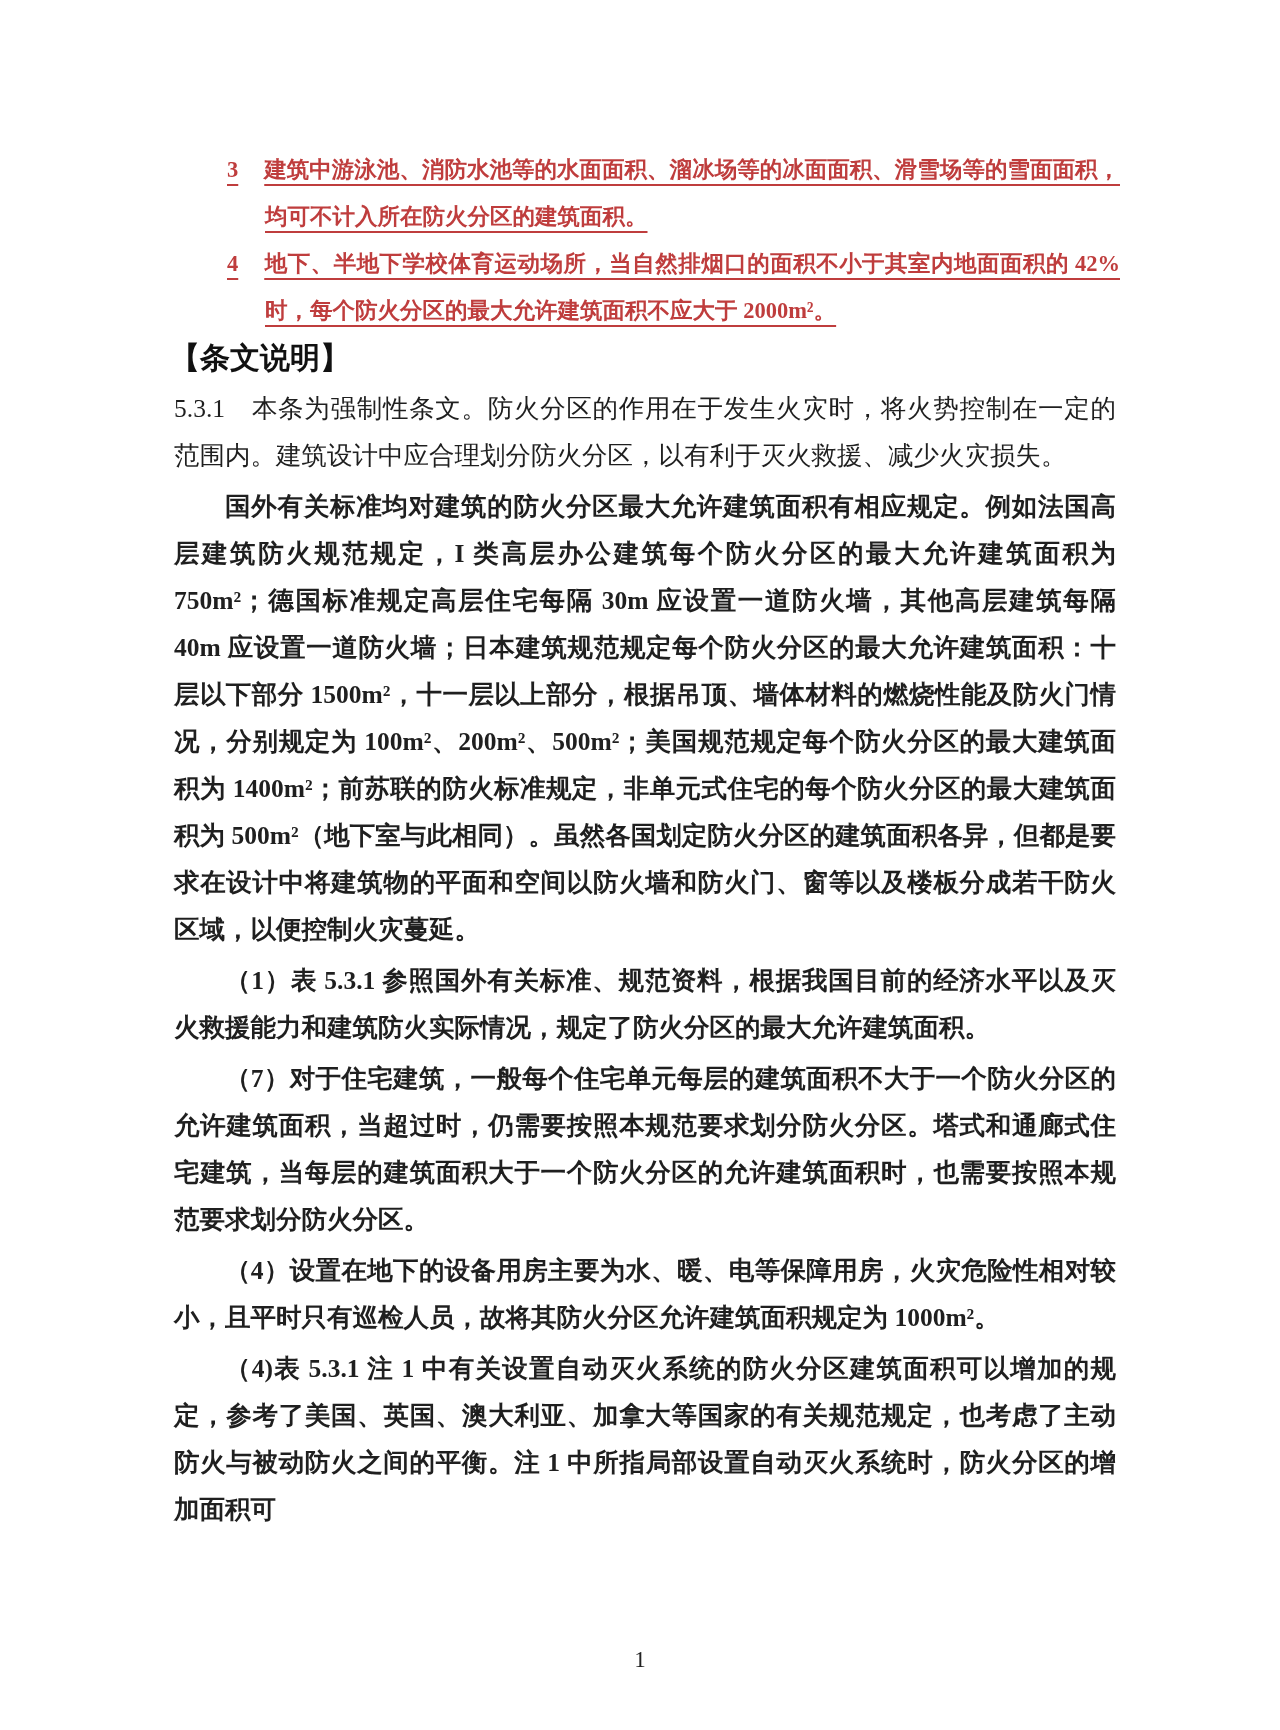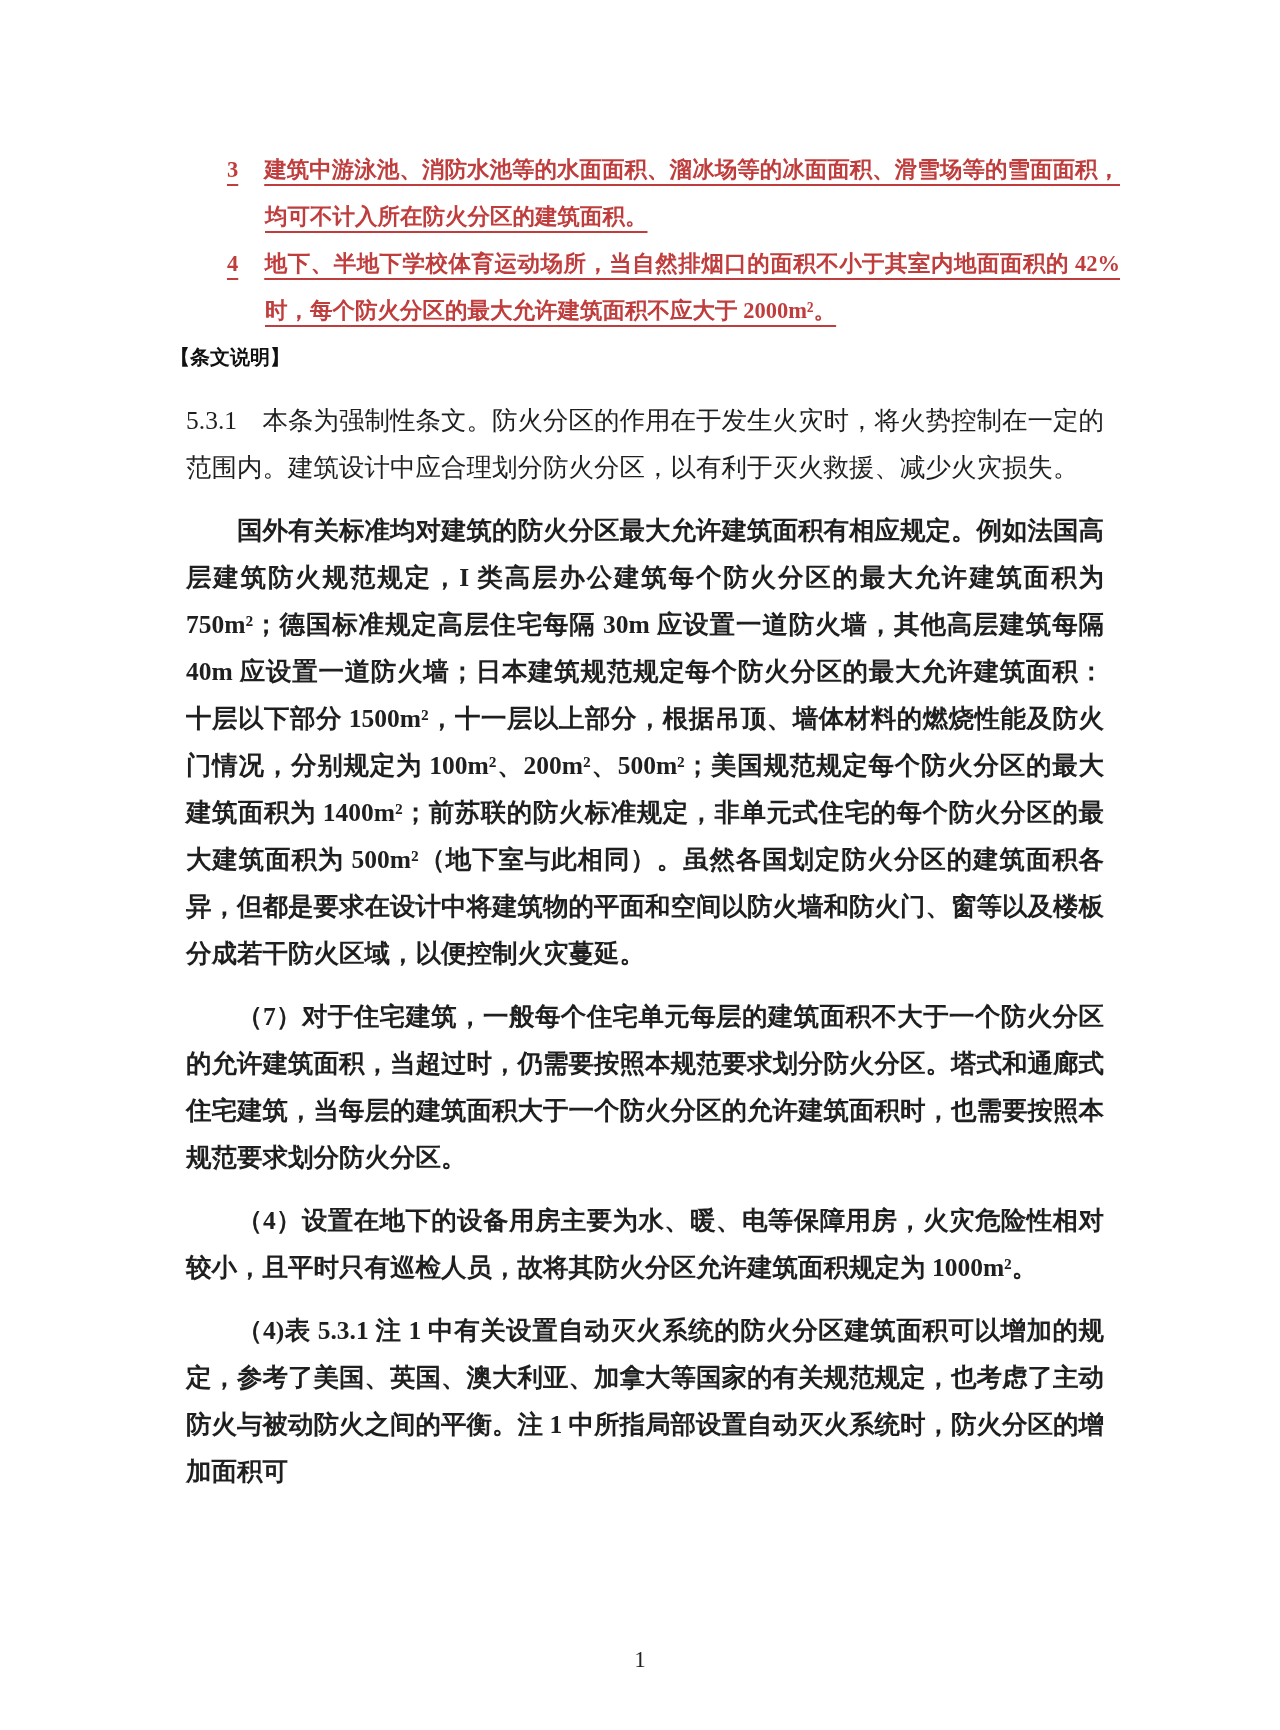--- a/index.html
+++ b/index.html
@@ -36,34 +36,34 @@
     margin: 0;
     text-decoration: underline;
     text-decoration-thickness: 2px;
     text-underline-offset: 7px;
   }
   .red-num {
     margin-right: 26px;
   }
   
   .section-heading {
-    font-size: 20px;
+    font-size: 30px;
     font-weight: bold;
     line-height: 47px;
     margin: 0;
     color: #111111;
     font-family: "Liberation Sans", "DejaVu Sans", sans-serif;
   }
   
   .body-para {
     font-size: 25.5px;
     line-height: 47px;
     text-align: justify;
     text-justify: inter-ideograph;
-    margin: 16px;
+    margin: 4px;
   }
   .body-para.ind {
     text-indent: 2em;
     font-weight: bold;
   }
   
   .footer {
     position: absolute;
     top: 1645px;
     left: 0;
@@ -87,20 +87,21 @@
       </p>
       <p class="red-item">
         <span class="red-num">4</span><span>地下、半地下学校体育运动场所，当自然排烟口的面积不小于其室内地面面积的 42%时，每个防火分区的最大允许建筑面积不应大于 2000m²。</span>
       </p>
     </div>
 
     <h2 class="section-heading">【条文说明】</h2>
 
     <p class="body-para">5.3.1　本条为强制性条文。防火分区的作用在于发生火灾时，将火势控制在一定的范围内。建筑设计中应合理划分防火分区，以有利于灭火救援、减少火灾损失。</p>
     <p class="body-para ind">国外有关标准均对建筑的防火分区最大允许建筑面积有相应规定。例如法国高层建筑防火规范规定，I 类高层办公建筑每个防火分区的最大允许建筑面积为 750m²；德国标准规定高层住宅每隔 30m 应设置一道防火墙，其他高层建筑每隔 40m 应设置一道防火墙；日本建筑规范规定每个防火分区的最大允许建筑面积：十层以下部分 1500m²，十一层以上部分，根据吊顶、墙体材料的燃烧性能及防火门情况，分别规定为 100m²、200m²、500m²；美国规范规定每个防火分区的最大建筑面积为 1400m²；前苏联的防火标准规定，非单元式住宅的每个防火分区的最大建筑面积为 500m²（地下室与此相同）。虽然各国划定防火分区的建筑面积各异，但都是要求在设计中将建筑物的平面和空间以防火墙和防火门、窗等以及楼板分成若干防火区域，以便控制火灾蔓延。</p>
+    <p class="body-para ind">（1）表 5.3.1 参照国外有关标准、规范资料，根据我国目前的经济水平以及灭火救援能力和建筑防火实际情况，规定了防火分区的最大允许建筑面积。</p>
     <p class="body-para ind">（7）对于住宅建筑，一般每个住宅单元每层的建筑面积不大于一个防火分区的允许建筑面积，当超过时，仍需要按照本规范要求划分防火分区。塔式和通廊式住宅建筑，当每层的建筑面积大于一个防火分区的允许建筑面积时，也需要按照本规范要求划分防火分区。</p>
     <p class="body-para ind">（4）设置在地下的设备用房主要为水、暖、电等保障用房，火灾危险性相对较小，且平时只有巡检人员，故将其防火分区允许建筑面积规定为 1000m²。</p>
     <p class="body-para ind">（4)表 5.3.1 注 1 中有关设置自动灭火系统的防火分区建筑面积可以增加的规定，参考了美国、英国、澳大利亚、加拿大等国家的有关规范规定，也考虑了主动防火与被动防火之间的平衡。注 1 中所指局部设置自动灭火系统时，防火分区的增加面积可</p>
 
   </div>
 
   <div class="footer">1</div>
 </div>
 
 </body></html>

